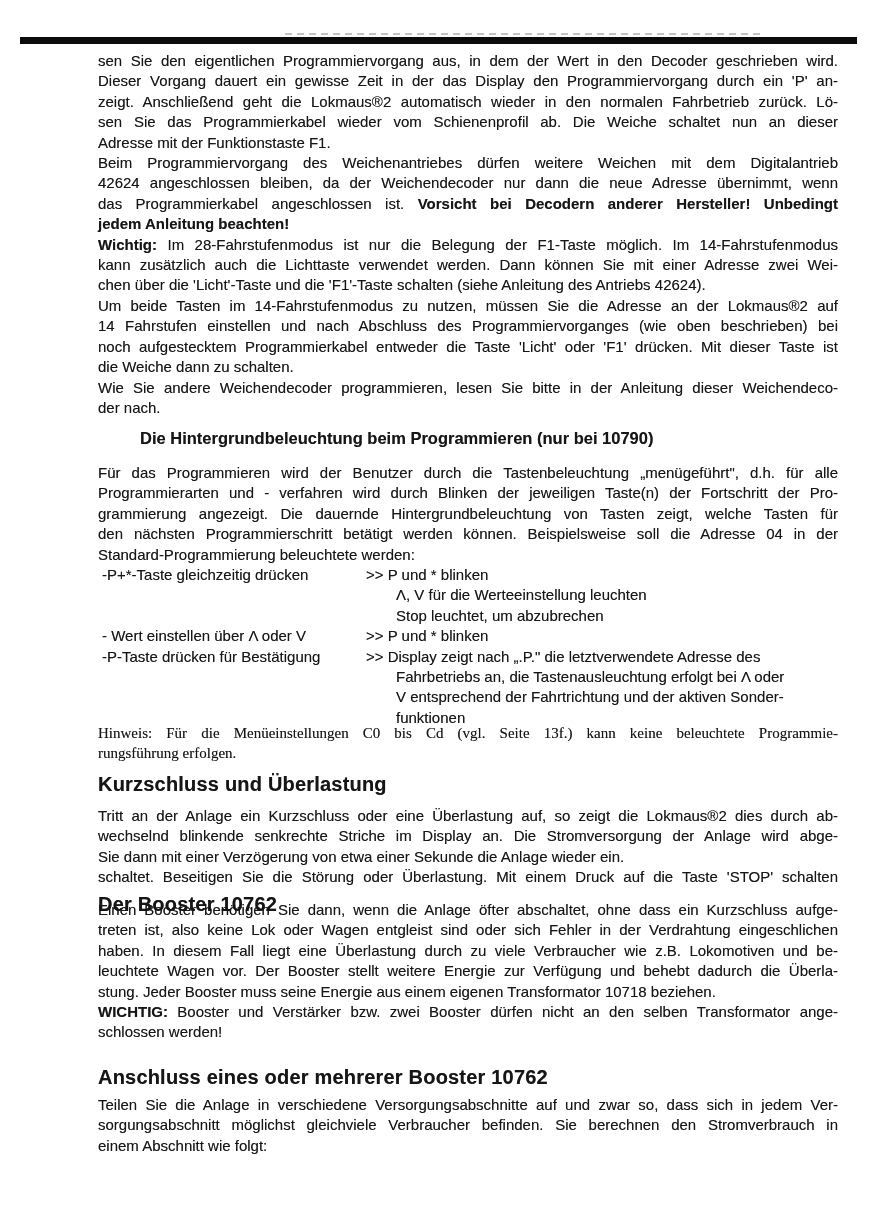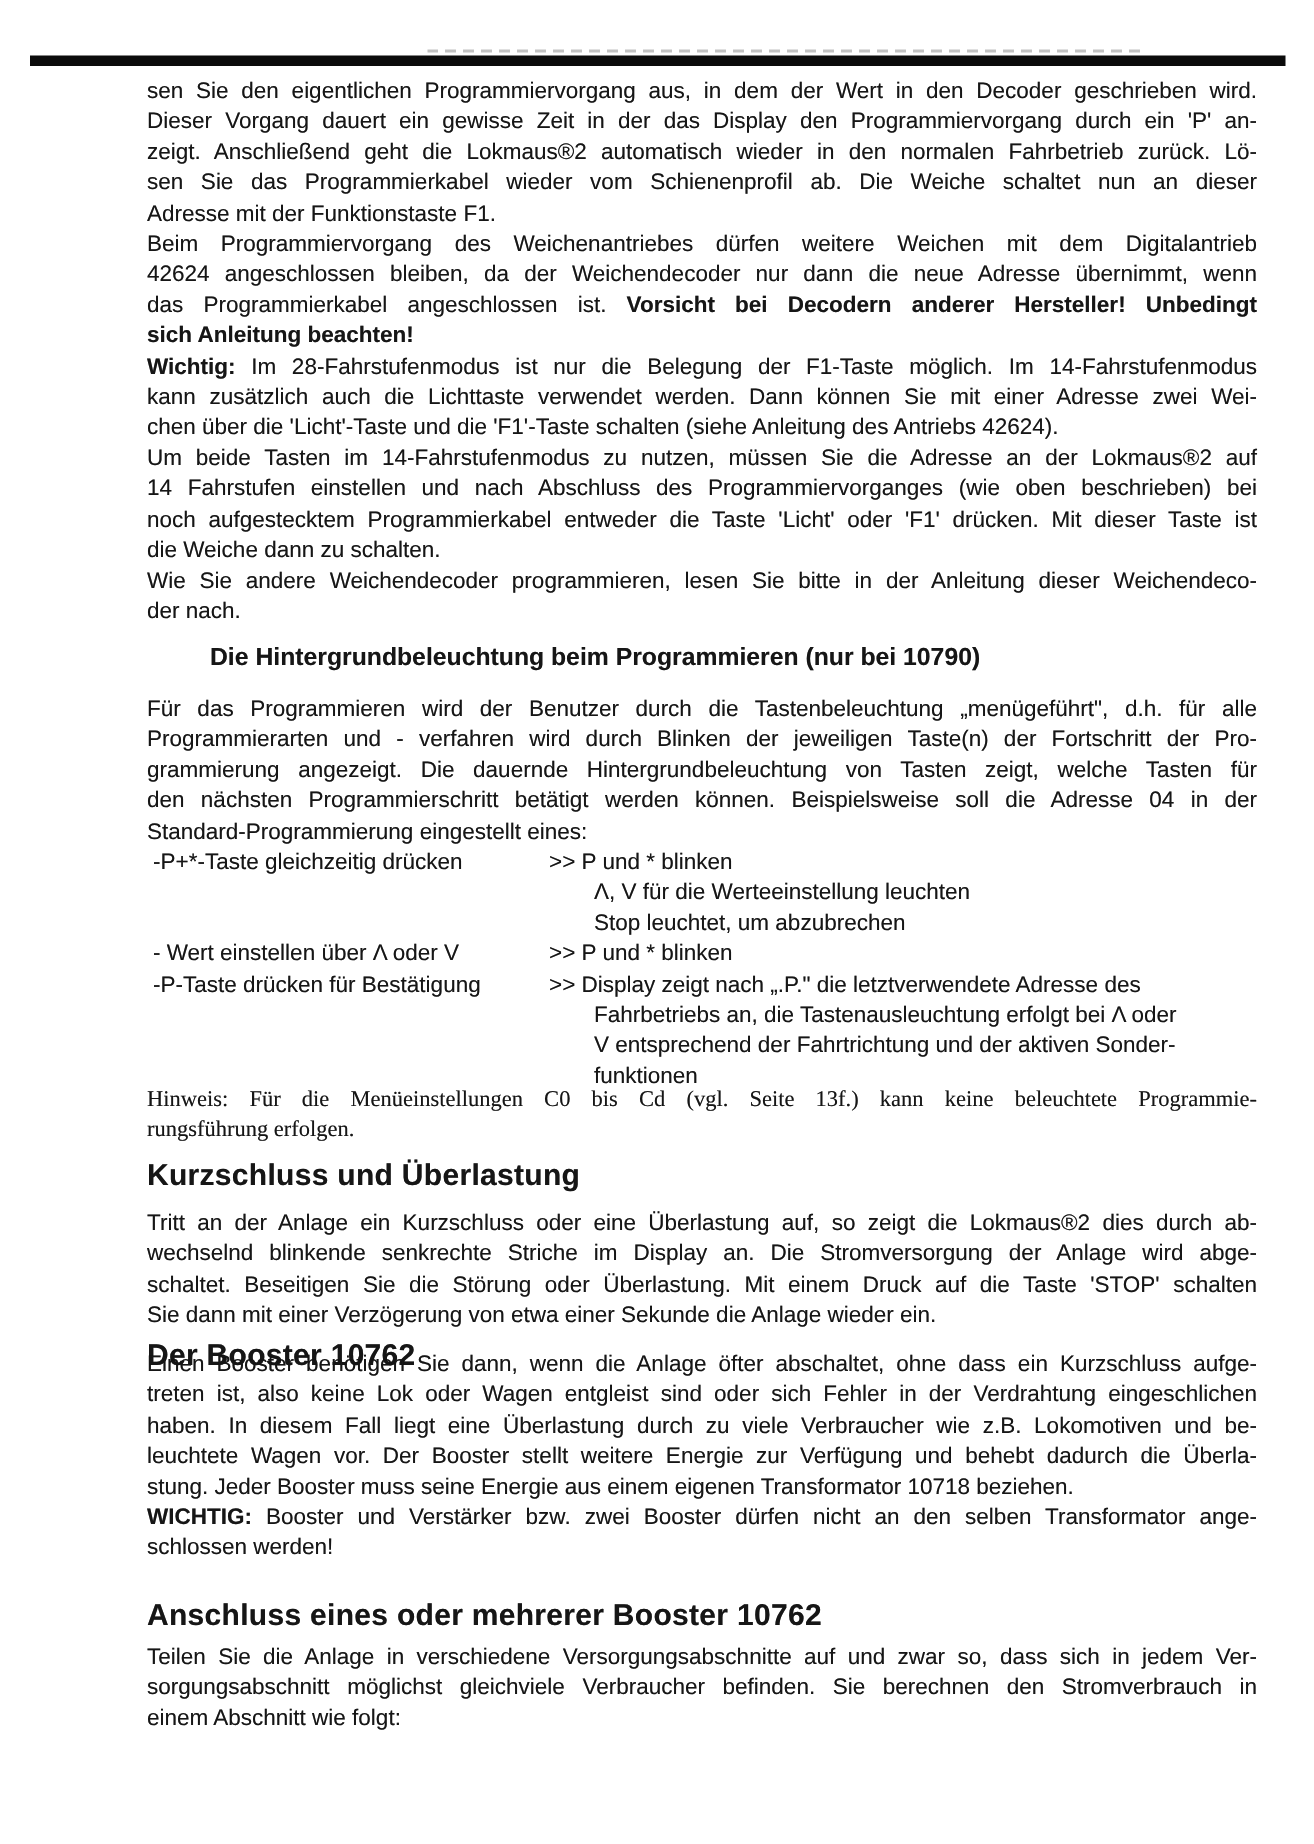--- a/index.html
+++ b/index.html
@@ -51,39 +51,39 @@
 
   <div class="abs textcol pos-intro">
       <div class="ln just"><span>sen Sie den eigentlichen Programmiervorgang aus, in dem der Wert in den Decoder geschrieben wird.</span></div>
       <div class="ln just"><span>Dieser Vorgang dauert ein gewisse Zeit in der das Display den Programmiervorgang durch ein 'P' an-</span></div>
       <div class="ln just"><span>zeigt. Anschließend geht die Lokmaus®2 automatisch wieder in den normalen Fahrbetrieb zurück. Lö-</span></div>
       <div class="ln just"><span>sen Sie das Programmierkabel wieder vom Schienenprofil ab. Die Weiche schaltet nun an dieser</span></div>
       <div class="ln"><span>Adresse mit der Funktionstaste F1.</span></div>
       <div class="ln just"><span>Beim Programmiervorgang des Weichenantriebes dürfen weitere Weichen mit dem Digitalantrieb</span></div>
       <div class="ln just"><span>42624 angeschlossen bleiben, da der Weichendecoder nur dann die neue Adresse übernimmt, wenn</span></div>
       <div class="ln just"><span>das Programmierkabel angeschlossen ist. </span><span class="b">Vorsicht bei Decodern anderer Hersteller! Unbedingt</span></div>
-      <div class="ln"><span class="b">sich Anleitung beachten!</span></div>
+      <div class="ln"><span class="b">jedem Anleitung beachten!</span></div>
       <div class="ln just"><span class="b">Wichtig:</span><span> Im 28-Fahrstufenmodus ist nur die Belegung der F1-Taste möglich. Im 14-Fahrstufenmodus</span></div>
       <div class="ln just"><span>kann zusätzlich auch die Lichttaste verwendet werden. Dann können Sie mit einer Adresse zwei Wei-</span></div>
       <div class="ln"><span>chen über die 'Licht'-Taste und die 'F1'-Taste schalten (siehe Anleitung des Antriebs 42624).</span></div>
       <div class="ln just"><span>Um beide Tasten im 14-Fahrstufenmodus zu nutzen, müssen Sie die Adresse an der Lokmaus®2 auf</span></div>
       <div class="ln just"><span>14 Fahrstufen einstellen und nach Abschluss des Programmiervorganges (wie oben beschrieben) bei</span></div>
       <div class="ln just"><span>noch aufgestecktem Programmierkabel entweder die Taste 'Licht' oder 'F1' drücken. Mit dieser Taste ist</span></div>
       <div class="ln"><span>die Weiche dann zu schalten.</span></div>
       <div class="ln just"><span>Wie Sie andere Weichendecoder programmieren, lesen Sie bitte in der Anleitung dieser Weichendeco-</span></div>
       <div class="ln"><span>der nach.</span></div>
     </div>
 
   <h2 class="abs h-small pos-h-backlight">Die Hintergrundbeleuchtung beim Programmieren (nur bei 10790)</h2>
   <div class="abs textcol pos-backlight">
       <div class="ln just"><span>Für das Programmieren wird der Benutzer durch die Tastenbeleuchtung „menügeführt", d.h. für alle</span></div>
       <div class="ln just"><span>Programmierarten und - verfahren wird durch Blinken der jeweiligen Taste(n) der Fortschritt der Pro-</span></div>
       <div class="ln just"><span>grammierung angezeigt. Die dauernde Hintergrundbeleuchtung von Tasten zeigt, welche Tasten für</span></div>
       <div class="ln just"><span>den nächsten Programmierschritt betätigt werden können. Beispielsweise soll die Adresse 04 in der</span></div>
-      <div class="ln"><span>Standard-Programmierung eingestellt eines:</span></div>
+      <div class="ln"><span>Standard-Programmierung beleuchtete werden:</span></div>
     </div>
 
   <div class="abs steps pos-steps">
       <div class="srow">
         <span class="sl">-P+*-Taste gleichzeitig drücken</span>
         <span class="sr">&gt;&gt; P und * blinken</span>
       </div>
       <div class="srow">
         <span class="sl"></span>
         <span class="sr ind">Λ, V für die Werteeinstellung leuchten</span>
@@ -116,22 +116,22 @@
 
   <div class="abs textcol pos-note">
       <div class="ln just"><span>Hinweis: Für die Menüeinstellungen C0 bis Cd (vgl. Seite 13f.) kann keine beleuchtete Programmie-</span></div>
       <div class="ln"><span>rungsführung erfolgen.</span></div>
     </div>
 
   <h2 class="abs h-big pos-h-short">Kurzschluss und Überlastung</h2>
   <div class="abs textcol pos-short">
       <div class="ln just"><span>Tritt an der Anlage ein Kurzschluss oder eine Überlastung auf, so zeigt die Lokmaus®2 dies durch ab-</span></div>
       <div class="ln just"><span>wechselnd blinkende senkrechte Striche im Display an. Die Stromversorgung der Anlage wird abge-</span></div>
+      <div class="ln"><span>Sie dann mit einer Verzögerung von etwa einer Sekunde die Anlage wieder ein.</span></div>
       <div class="ln just"><span>schaltet. Beseitigen Sie die Störung oder Überlastung. Mit einem Druck auf die Taste 'STOP' schalten</span></div>
-      <div class="ln"><span>Sie dann mit einer Verzögerung von etwa einer Sekunde die Anlage wieder ein.</span></div>
     </div>
 
   <h2 class="abs h-big pos-h-booster">Der Booster 10762</h2>
   <div class="abs textcol pos-booster">
       <div class="ln just"><span>Einen Booster benötigen Sie dann, wenn die Anlage öfter abschaltet, ohne dass ein Kurzschluss aufge-</span></div>
       <div class="ln just"><span>treten ist, also keine Lok oder Wagen entgleist sind oder sich Fehler in der Verdrahtung eingeschlichen</span></div>
       <div class="ln just"><span>haben. In diesem Fall liegt eine Überlastung durch zu viele Verbraucher wie z.B. Lokomotiven und be-</span></div>
       <div class="ln just"><span>leuchtete Wagen vor. Der Booster stellt weitere Energie zur Verfügung und behebt dadurch die Überla-</span></div>
       <div class="ln"><span>stung. Jeder Booster muss seine Energie aus einem eigenen Transformator 10718 beziehen.</span></div>
       <div class="ln just"><span class="b">WICHTIG:</span><span> Booster und Verstärker bzw. zwei Booster dürfen nicht an den selben Transformator ange-</span></div>

